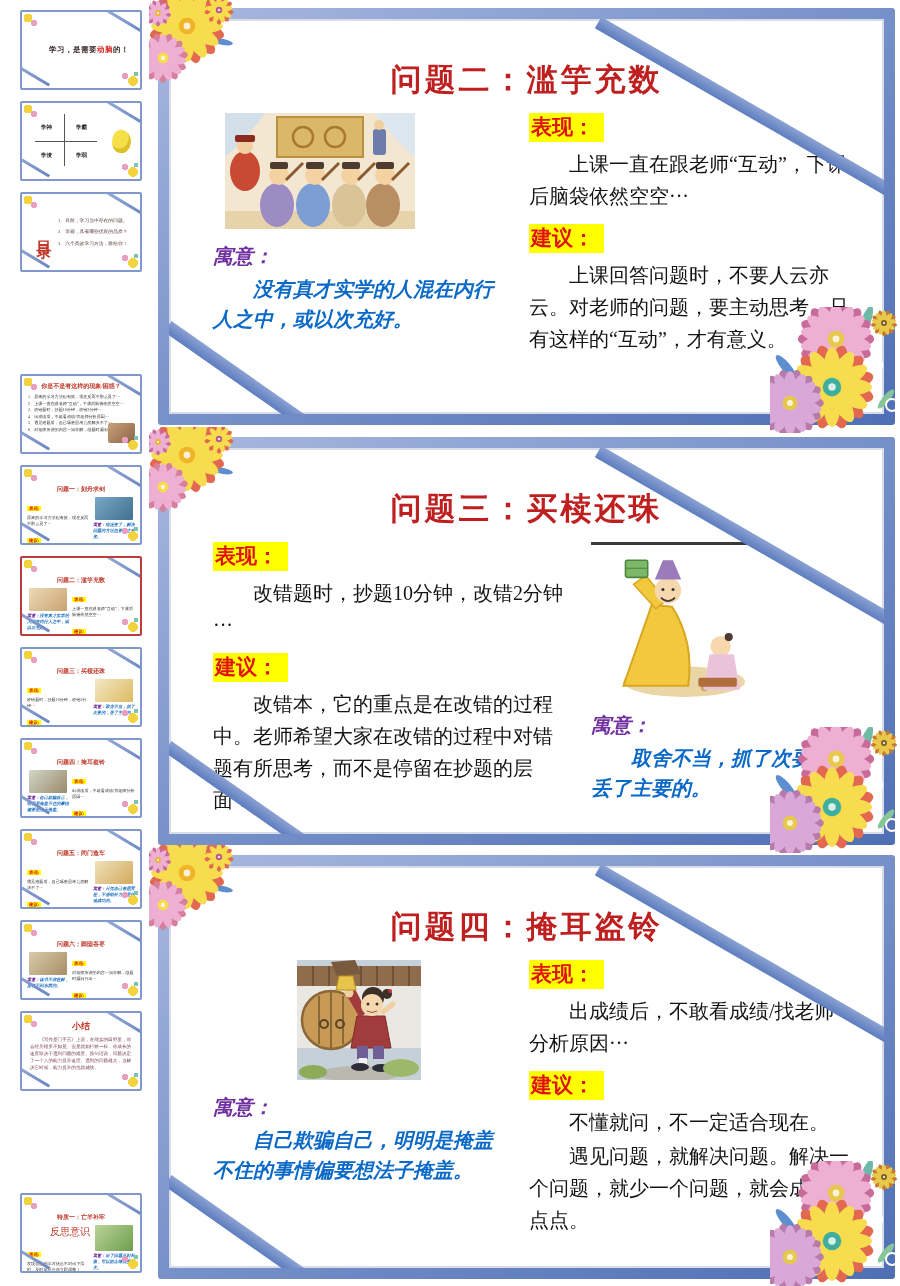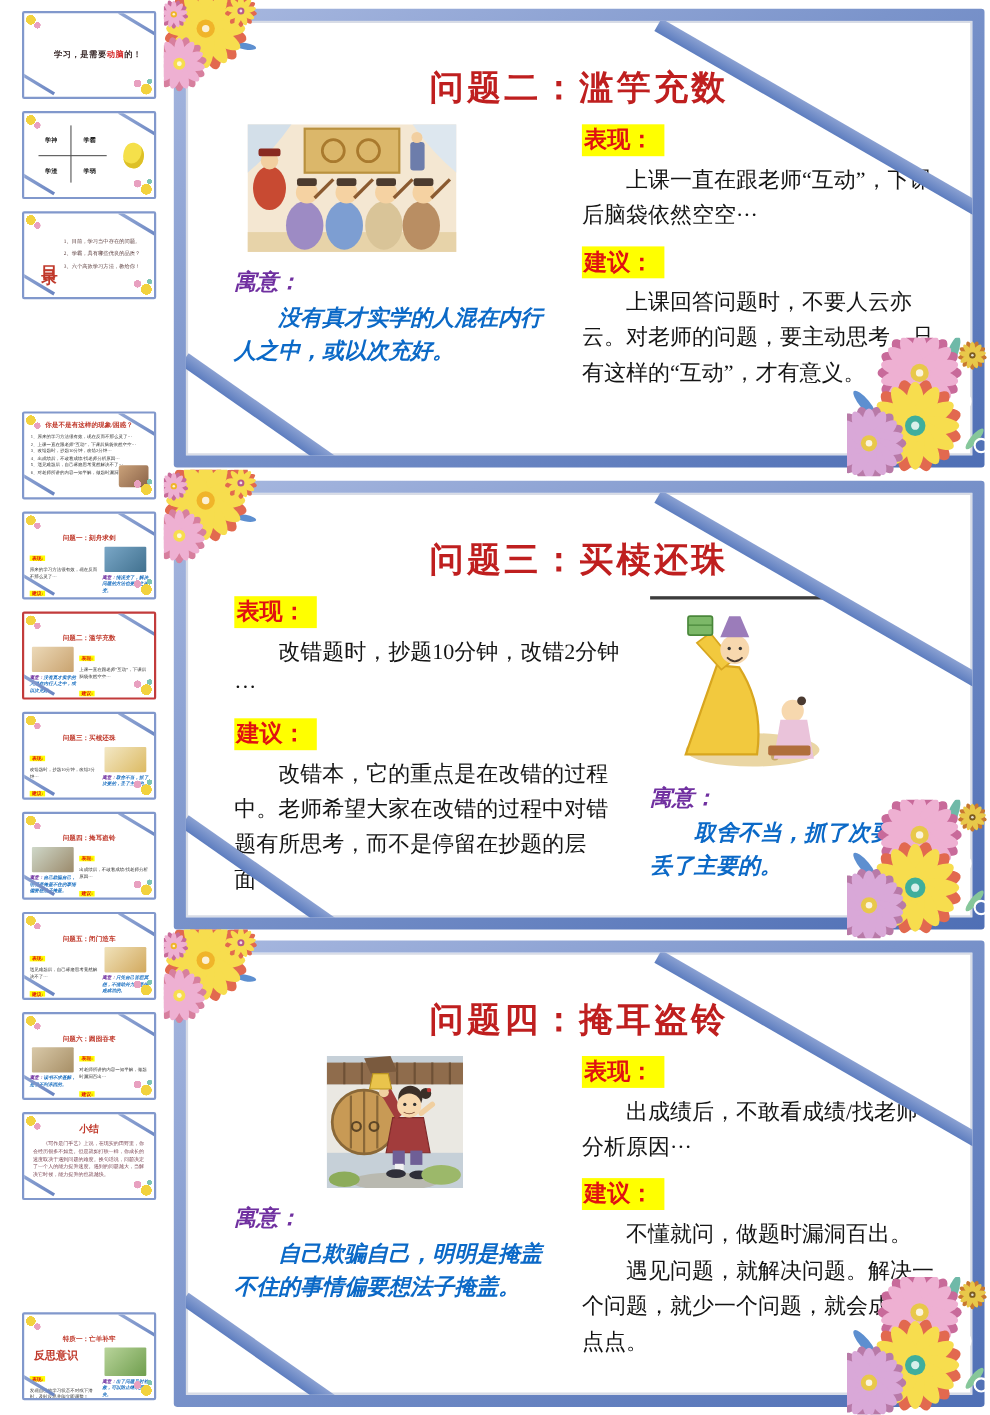--- a/index.html
+++ b/index.html
@@ -48,21 +48,21 @@
   .ptext{flex:1;}
   .prow.rev .pmedia{order:1;}
   .prow.rev .ptext{order:0;}
   .pimg{height:23px;border-radius:1px;margin:1px 2px 2px;}
   .pchip{display:inline-block;background:#ffff00;color:#e01111;font-size:4.4px;padding:0 2px;font-weight:bold;}
   .pline{font-size:4.1px;color:#333;line-height:1.35;margin:1px 0 2px;}
   .pyy{font-size:4.2px;color:#1a6fc0;font-weight:bold;font-style:italic;line-height:1.45;margin-top:2px;}
   .pyl{color:#7030a0;}
   .sumbody{font-size:4.6px;color:#7a4452;padding:1px 8px;line-height:1.55;text-indent:2em;}
   .trrow{display:flex;gap:3px;padding:0 5px;}
-  .trbig{font-size:10px;color:#c0392b;font-weight:bold;margin:1px 0 3px 4px;}
+  .trbig{font-size:10px;color:#c0392b;font-weight:normal;margin:1px 0 3px 4px;text-align:right;}
 
   
   .stage{position:absolute;left:158px;top:0;width:737px;height:1286px;}
   .slide{position:absolute;left:0;width:737px;box-sizing:border-box;
      background:linear-gradient(150deg,#a9b9e0 0%,#7b94cb 45%,#4f6fb5 100%);
      padding:11px;border-radius:3px;}
   .slide:nth-of-type(1){top:8px;height:417px;}
   .slide:nth-of-type(2){top:437px;height:408px;}
   .slide:nth-of-type(3){top:855px;height:424px;}
   .sheet{position:relative;width:100%;height:100%;background:#fff;
@@ -1084,20 +1084,20 @@
             <div class="ytext">自己欺骗自己，明明是掩盖不住的事情偏要想法子掩盖。</div>
           </div>
         </div>
         <div class="col-text">
           <span class="chip first">表现：</span>
           <div class="bx-paras">
               <p class="para">出成绩后，不敢看成绩/找老师分析原因···</p>
             </div>
           <span class="chip">建议：</span>
           <div class="jy-paras">
-              <p class="para">不懂就问，做题时漏洞百出。</p>
+              <p class="para">不懂就问，不一定适合现在。</p>
               <p class="para">遇见问题，就解决问题。解决一个问题，就少一个问题，就会成长一点点。</p>
             </div>
         </div>
       </div>
     </div>
   </section>
   </main>
 
 </body></html>

